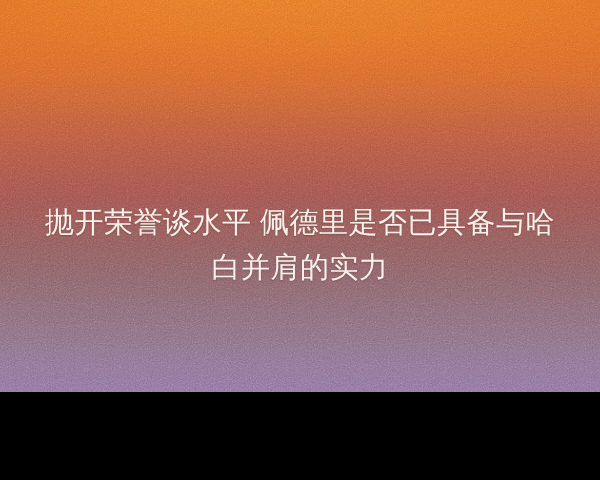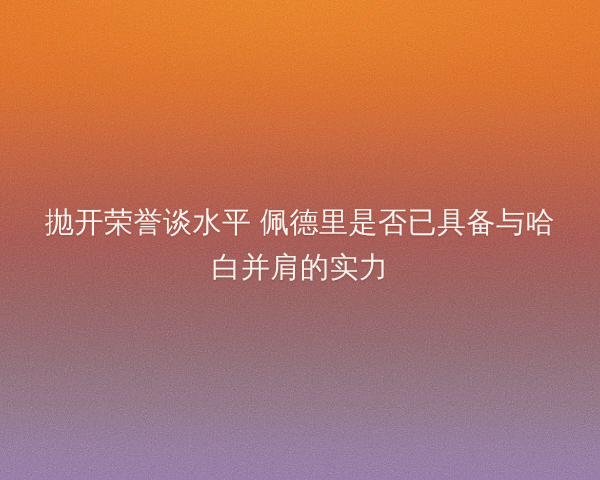--- a/index.html
+++ b/index.html
@@ -3,21 +3,21 @@
 <meta charset="utf-8">
 <style>
   html, body {
     margin: 0;
     padding: 0;
     background: #000;
   }
   #canvas {
     position: relative;
     width: 600px;
-    height: 480px;
+    height: 392px;
     overflow: hidden;
     font-family: "Liberation Sans", "DejaVu Sans", sans-serif;
   }
 
   
   #gradient-bg {
     position: absolute;
     inset: 0;
     background: linear-gradient(
       180deg,

